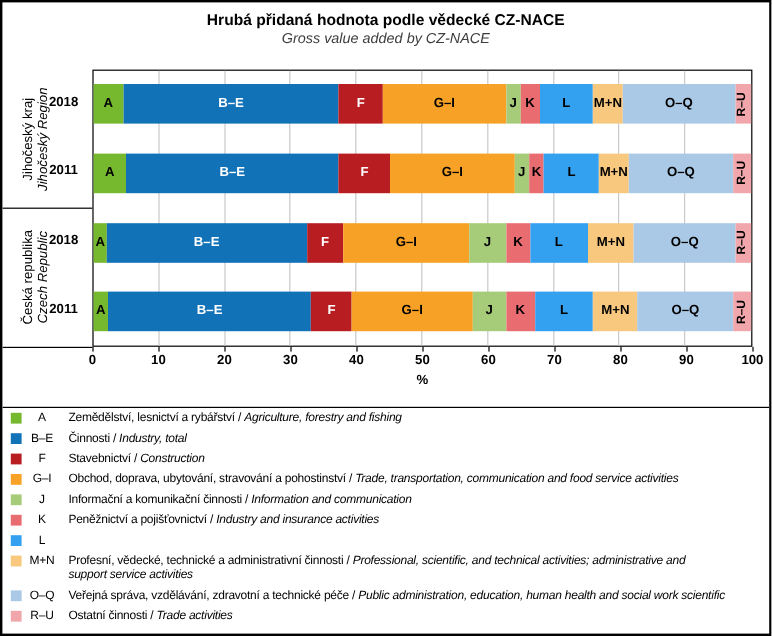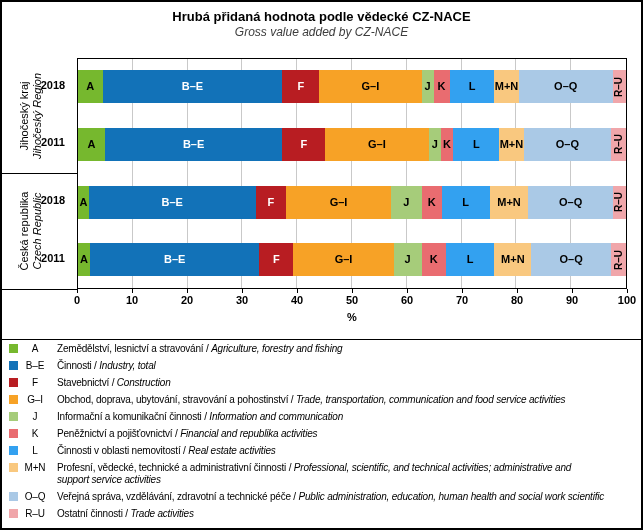--- a/index.html
+++ b/index.html
@@ -193,21 +193,21 @@
 
   <div class="hline" style="left:0;top:287px;width:75px;"></div>
   <div class="hline" style="left:0;top:171px;width:75px;"></div>
   <div class="unit">%</div>
   <div class="hline" style="left:0;top:337px;width:643px;"></div>
 
   <div id="legend">
       <div class="lrow">
         <div class="swatch" style="background: rgb(118, 184, 46);"></div>
         <div class="lcode">A</div>
-        <div class="ltext"><span>Zemědělství, lesnictví a stravování / </span><span class="en">Agriculture, forestry and fishing</span></div>
+        <div class="ltext"><span>Zemědělství, lesnictví a rybářství / </span><span class="en">Agriculture, forestry and fishing</span></div>
       </div>
       <div class="lrow">
         <div class="swatch" style="background: rgb(18, 114, 184);"></div>
         <div class="lcode">B–E</div>
         <div class="ltext"><span>Činnosti / </span><span class="en">Industry, total</span></div>
       </div>
       <div class="lrow">
         <div class="swatch" style="background: rgb(184, 29, 34);"></div>
         <div class="lcode">F</div>
         <div class="ltext"><span>Stavebnictví / </span><span class="en">Construction</span></div>
@@ -218,26 +218,25 @@
         <div class="ltext"><span>Obchod, doprava, ubytování, stravování a pohostinství / </span><span class="en">Trade, transportation, communication and food service activities</span></div>
       </div>
       <div class="lrow">
         <div class="swatch" style="background: rgb(166, 204, 122);"></div>
         <div class="lcode">J</div>
         <div class="ltext"><span>Informační a komunikační činnosti / </span><span class="en">Information and communication</span></div>
       </div>
       <div class="lrow">
         <div class="swatch" style="background: rgb(233, 108, 112);"></div>
         <div class="lcode">K</div>
-        <div class="ltext"><span>Peněžnictví a pojišťovnictví / </span><span class="en">Financial and republika activities</span></div>
+        <div class="ltext"><span>Peněžnictví a pojišťovnictví / </span><span class="en">Industry and insurance activities</span></div>
       </div>
       <div class="lrow">
         <div class="swatch" style="background: rgb(51, 161, 240);"></div>
         <div class="lcode">L</div>
-        <div class="ltext"><span>Činnosti v oblasti nemovitostí / </span><span class="en">Real estate activities</span></div>
       </div>
       <div class="lrow">
         <div class="swatch" style="background: rgb(249, 200, 127);"></div>
         <div class="lcode">M+N</div>
         <div class="ltext lwrap"><span>Profesní, vědecké, technické a administrativní činnosti / </span><span class="en">Professional, scientific, and technical activities; administrative and</span><div class="en">support service activities</div></div>
       </div>
       <div class="lrow">
         <div class="swatch" style="background: rgb(170, 201, 230);"></div>
         <div class="lcode">O–Q</div>
         <div class="ltext"><span>Veřejná správa, vzdělávání, zdravotní a technické péče / </span><span class="en">Public administration, education, human health and social work scientific</span></div>

